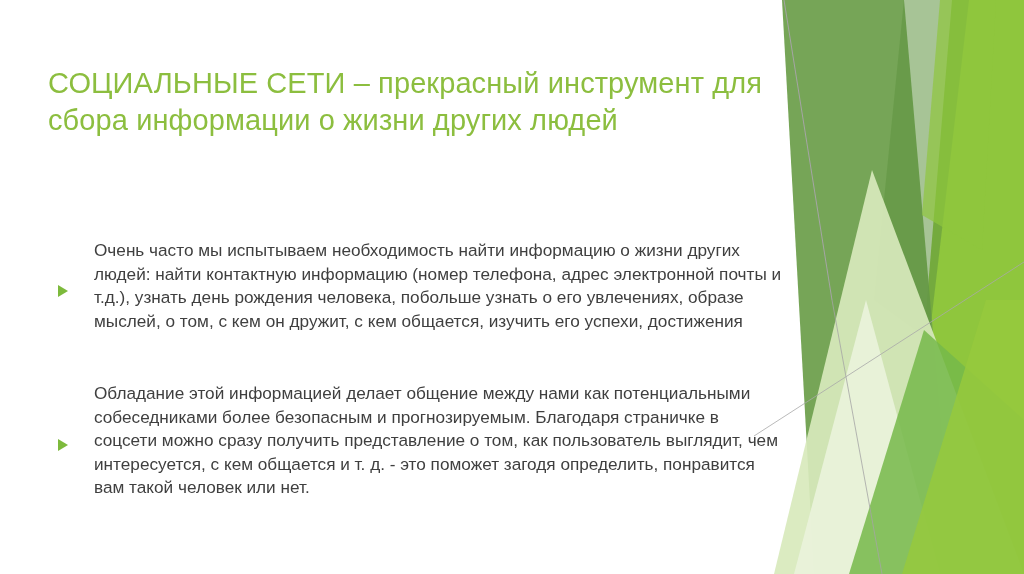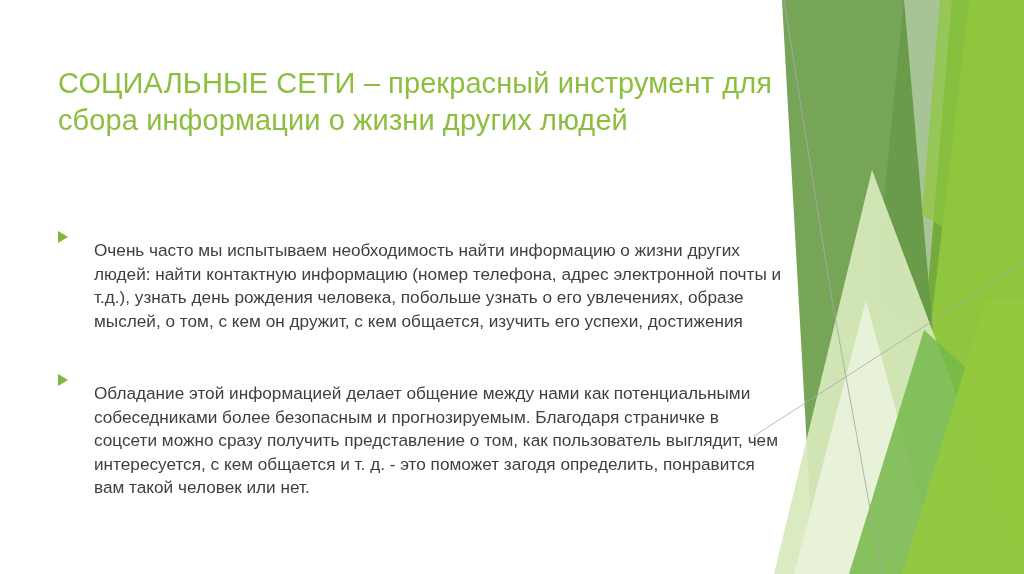--- a/index.html
+++ b/index.html
@@ -20,38 +20,38 @@
   .decor {
     position: absolute;
     top: 0;
     right: 0;
     width: 270px;
     height: 574px;
     pointer-events: none;
   }
   .title {
     position: absolute;
-    left: 58px;
+    left: 48px;
     top: 46px;
     width: 730px;
     color: #8CBE3F;
     font-size: 29px;
     line-height: 37px;
     font-weight: normal;
     letter-spacing: 0.1px;
   }
   .body-area {
     position: absolute;
     left: 58px;
     top: 222px;
     width: 726px;
   }
   .bullet-row {
     display: flex;
-    align-items: flex-start;
+    align-items: center;
     margin-bottom: 14px;
   }
   .bullet-marker {
     flex: 0 0 auto;
     width: 36px;
     padding-top: 9px;
     display: flex;
     justify-content: flex-start;
   }
   .tri {

